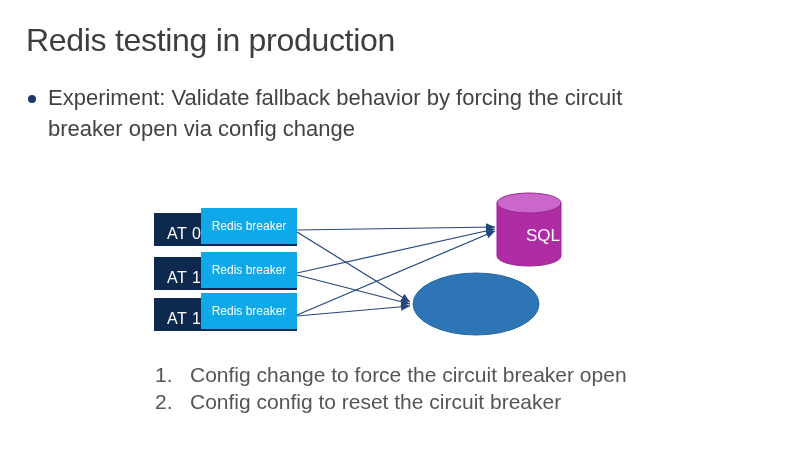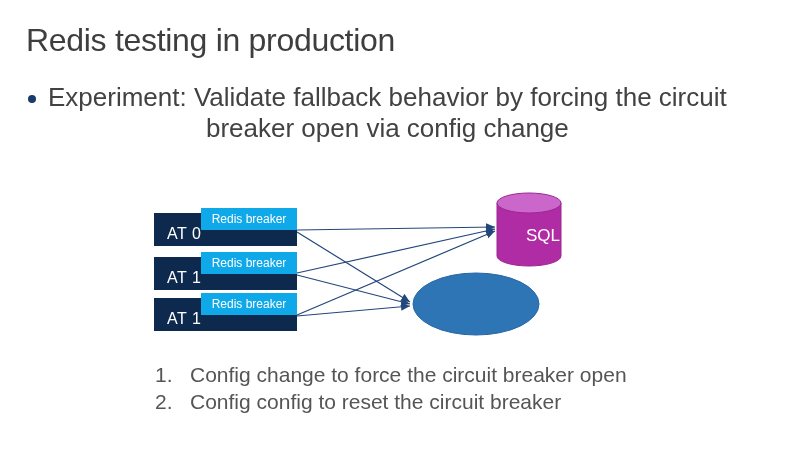--- a/index.html
+++ b/index.html
@@ -33,26 +33,25 @@
   .bullet-dot {
     width: 8px;
     height: 8px;
     border-radius: 50%;
     background: #1b3a69;
     margin-top: 13px;
     flex: 0 0 auto;
   }
   .bullet-text {
     margin-left: 12px;
-    font-size: 26px;
+    font-size: 22px;
     font-weight: 300;
     line-height: 31px;
     color: #424242;
     white-space: nowrap;
-    text-align: center;
   }
   
   .diagram-svg { position: absolute; left: 0; top: 0; }
   .at-row {
     position: absolute;
     left: 154px;
     width: 143px;
     height: 33px;
     background: #0d2a4e;
   }
@@ -63,21 +62,21 @@
     color: #ffffff;
     font-size: 16px;
     font-weight: 400;
     letter-spacing: 0.5px;
   }
   .breaker {
     position: absolute;
     left: 47px;
     top: -5px;
     width: 96px;
-    height: 22px;
+    height: 36px;
     background: #0fa9e9;
     display: flex;
     align-items: center;
     justify-content: center;
   }
   .breaker span {
     color: #ffffff;
     font-size: 12px;
     font-weight: 300;
   }

